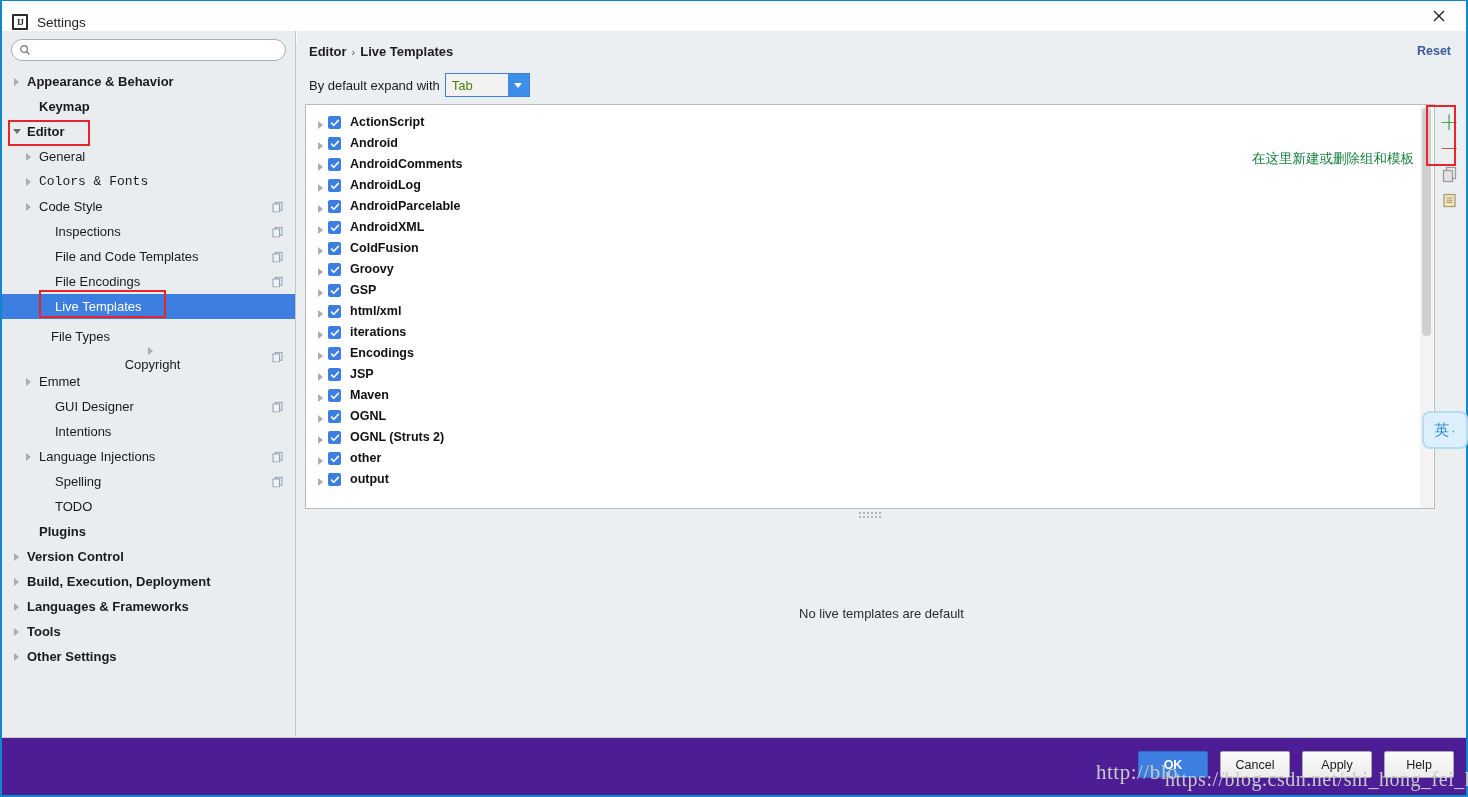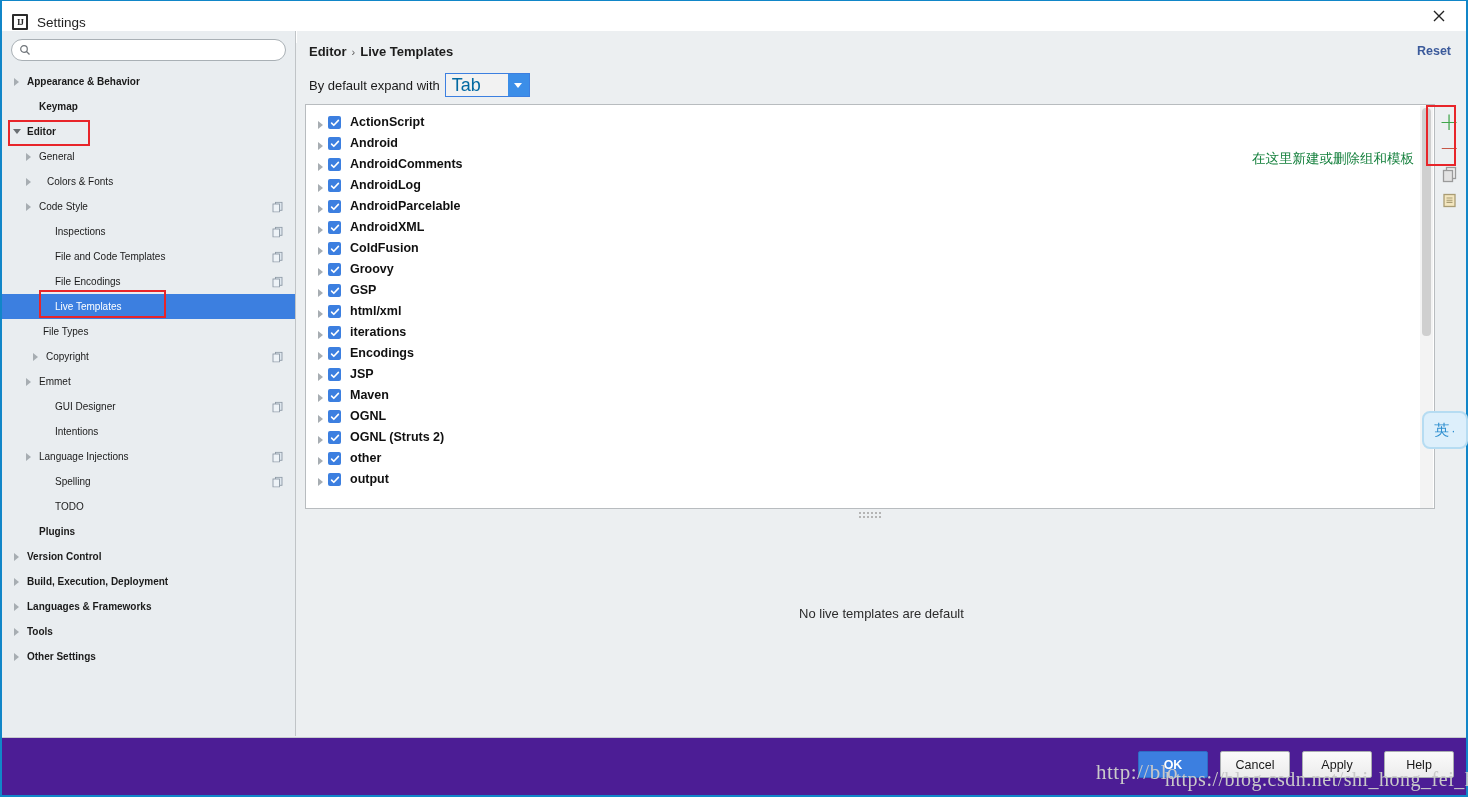--- a/index.html
+++ b/index.html
@@ -96,21 +96,21 @@
     border-left: 5px solid #a7adb2;
     border-top: 4px solid transparent;
     border-bottom: 4px solid transparent;
   }
   .tri-down {
     width: 0; height: 0;
     border-top: 5px solid #6b6f73;
     border-left: 4px solid transparent;
     border-right: 4px solid transparent;
   }
-  .tree-label { font-size: 10px; color: #1a1a1a; white-space: nowrap; }
+  .tree-label { font-size: 13px; color: #1a1a1a; white-space: nowrap; }
   .tree-label.bold { font-weight: bold; }
   .copy-badge {
     position: absolute; right: 12px; top: 50%; transform: translateY(-50%);
     width: 11px; height: 11px;
   }
 
   .redbox {
     position: absolute;
     border: 2px solid #e8252a;
     pointer-events: none;
@@ -141,21 +141,21 @@
   }
   .expandrow .lbl { font-size: 13px; color: #1a1a1a; margin-right: 5px; }
   .combo {
     width: 85px; height: 24px;
     border: 1px solid #3c7fe0;
     background: #f2f2f2;
     display: flex; align-items: center;
     position: relative;
   }
   .combo .val {
-    padding-left: 6px; font-size: 18px; color: #0369a1; flex: 1;
+    padding-left: 6px; font-size: 13px; color: #4d7c0f; flex: 1;
   }
   .combo .arrowbtn {
     width: 21px; height: 22px; background: #3c8ee8;
     display: flex; align-items: center; justify-content: center;
     flex: none;
   }
   .combo .arrowbtn i {
     width: 0; height: 0;
     border-top: 5px solid #fff;
     border-left: 4px solid transparent;
@@ -326,21 +326,21 @@
         <div class="tree-row" style="padding-left: 20px;">
           <span class="arrow">
             <i class="tri-right"></i>
           </span>
           <span class="tree-label" style="margin-left: 4px;">General</span>
         </div>
         <div class="tree-row" style="padding-left: 20px;">
           <span class="arrow">
             <i class="tri-right"></i>
           </span>
-          <span class="tree-label" style="margin-left: 12px;">Colors &amp; Fonts</span>
+          <span class="tree-label" style="margin-left: 4px; font-family: Liberation Mono, monospace;">Colors &amp; Fonts</span>
         </div>
         <div class="tree-row" style="padding-left: 20px;">
           <span class="arrow">
             <i class="tri-right"></i>
           </span>
           <span class="tree-label" style="margin-left: 4px;">Code Style</span>
           <svg class="copy-badge" viewBox="0 0 11 11">
             <rect x="3.5" y="0.8" width="6.5" height="8" fill="#dfe7ee" stroke="#8e9aa6" stroke-width="0.9"></rect>
             <rect x="1" y="2.5" width="6.5" height="8" fill="#eef3f7" stroke="#8e9aa6" stroke-width="0.9"></rect>
           </svg>
@@ -366,25 +366,25 @@
           <span class="tree-label" style="margin-left: 4px;">File Encodings</span>
           <svg class="copy-badge" viewBox="0 0 11 11">
             <rect x="3.5" y="0.8" width="6.5" height="8" fill="#dfe7ee" stroke="#8e9aa6" stroke-width="0.9"></rect>
             <rect x="1" y="2.5" width="6.5" height="8" fill="#eef3f7" stroke="#8e9aa6" stroke-width="0.9"></rect>
           </svg>
         </div>
         <div class="tree-row selected" style="padding-left: 36px;">
           <span class="arrow none"></span>
           <span class="tree-label" style="margin-left: 4px;">Live Templates</span>
         </div>
-        <div class="tree-row" style="padding-left: 24px;">
+        <div class="tree-row" style="padding-left: 32px; align-items: flex-end;">
           <span class="arrow none"></span>
           <span class="tree-label" style="margin-left: 4px;">File Types</span>
         </div>
-        <div class="tree-row" style="padding-left: 27px;">
+        <div class="tree-row" style="padding-left: 12px; flex-direction: column;">
           <span class="arrow">
             <i class="tri-right"></i>
           </span>
           <span class="tree-label" style="margin-left: 4px;">Copyright</span>
           <svg class="copy-badge" viewBox="0 0 11 11">
             <rect x="3.5" y="0.8" width="6.5" height="8" fill="#dfe7ee" stroke="#8e9aa6" stroke-width="0.9"></rect>
             <rect x="1" y="2.5" width="6.5" height="8" fill="#eef3f7" stroke="#8e9aa6" stroke-width="0.9"></rect>
           </svg>
         </div>
         <div class="tree-row" style="padding-left: 20px;">

